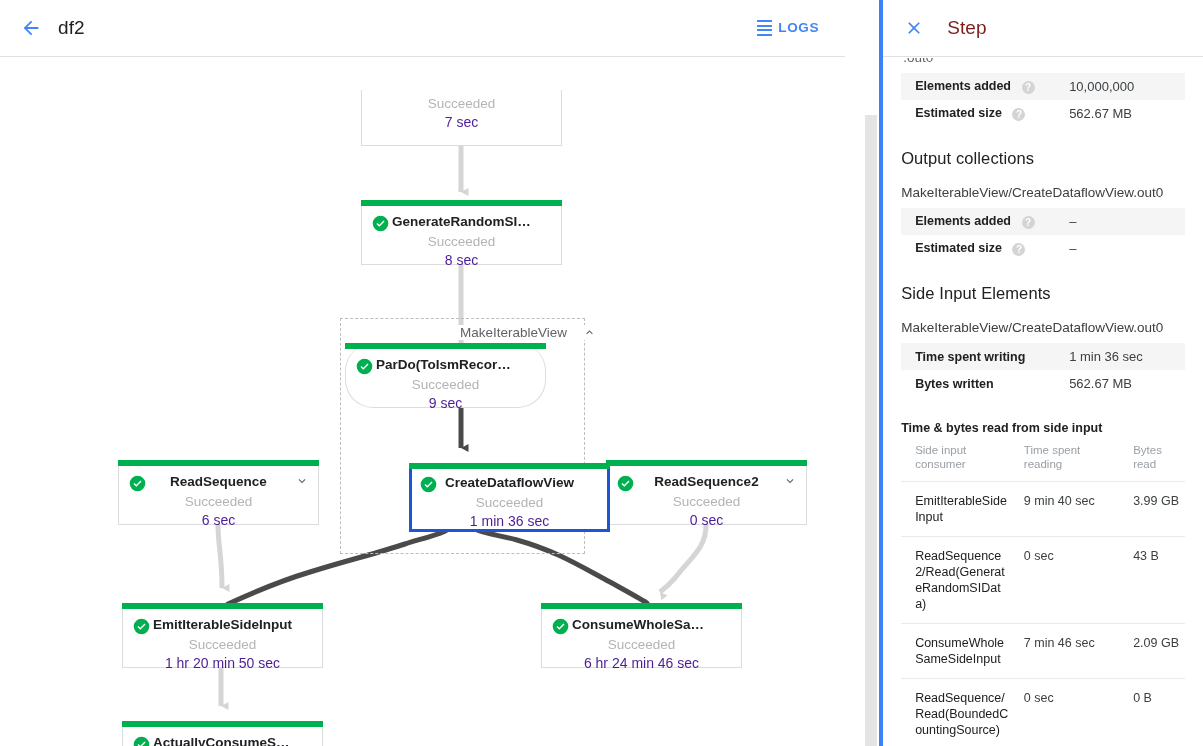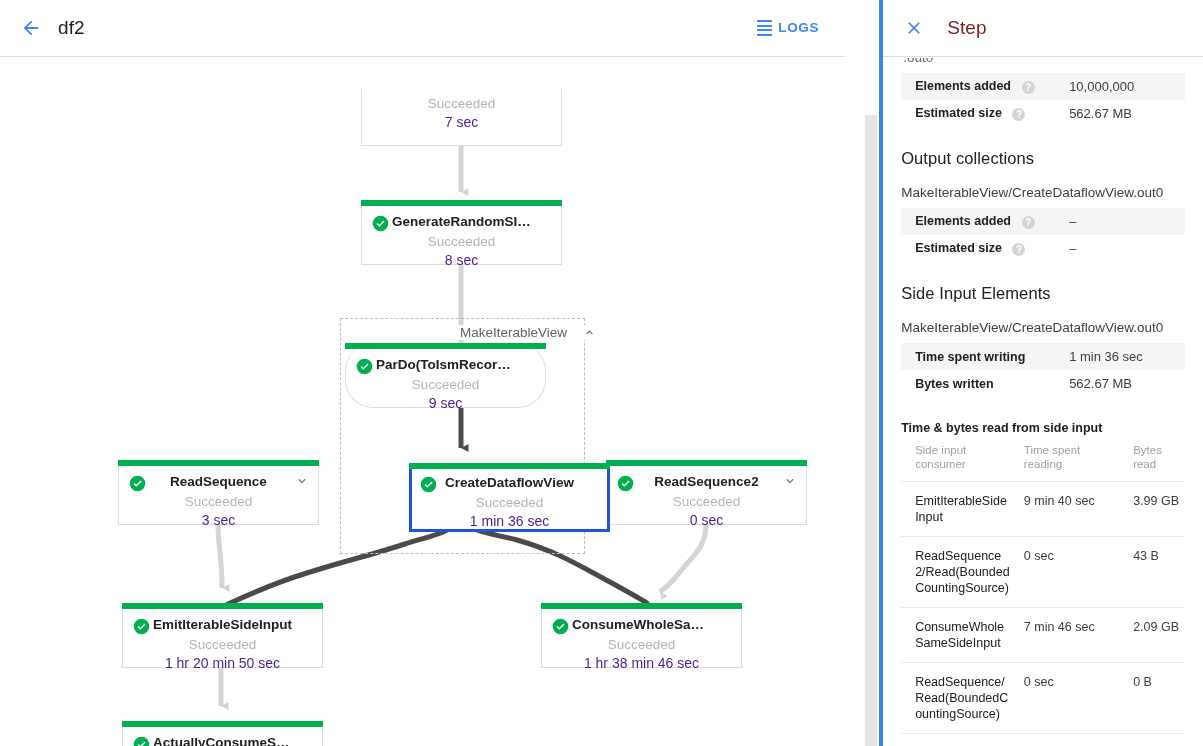--- a/index.html
+++ b/index.html
@@ -313,21 +313,21 @@
         </div>
 
         <div class="node" style="left:118px; top:460px; width:201px; height:65px;">
           <div class="topbar"></div>
           <svg class="check" viewBox="0 0 24 24">
             <circle cx="12" cy="12" r="11" fill="#00b050"></circle>
             <path fill="#fff" d="M10.3 16.6l-4-4 1.4-1.4 2.6 2.6 6-6 1.4 1.4z"></path>
           </svg>
           <div class="nm">ReadSequence</div>
           <div class="st">Succeeded</div>
-          <div class="tm">3 sec</div>
+          <div class="tm">6 sec</div>
           <svg class="chev" viewBox="0 0 24 24">
             <path fill="#5f6368" d="M7.41 8.59L12 13.17l4.59-4.58L18 10l-6 6-6-6z"></path>
           </svg>
         </div>
 
         <div class="node" style="left:606px; top:460px; width:201px; height:65px;">
           <div class="topbar"></div>
           <svg class="check" viewBox="0 0 24 24">
             <circle cx="12" cy="12" r="11" fill="#00b050"></circle>
             <path fill="#fff" d="M10.3 16.6l-4-4 1.4-1.4 2.6 2.6 6-6 1.4 1.4z"></path>
@@ -352,21 +352,21 @@
         </div>
 
         <div class="node" style="left:541px; top:603px; width:201px; height:65px;">
           <div class="topbar"></div>
           <svg class="check" viewBox="0 0 24 24">
             <circle cx="12" cy="12" r="11" fill="#00b050"></circle>
             <path fill="#fff" d="M10.3 16.6l-4-4 1.4-1.4 2.6 2.6 6-6 1.4 1.4z"></path>
           </svg>
           <div class="nm">ConsumeWholeSameSi…</div>
           <div class="st">Succeeded</div>
-          <div class="tm">1 hr 38 min 46 sec</div>
+          <div class="tm">6 hr 24 min 46 sec</div>
         </div>
 
         <div class="node" style="left:122px; top:721px; width:201px; height:65px;">
           <div class="topbar"></div>
           <svg class="check" viewBox="0 0 24 24">
             <circle cx="12" cy="12" r="11" fill="#00b050"></circle>
             <path fill="#fff" d="M10.3 16.6l-4-4 1.4-1.4 2.6 2.6 6-6 1.4 1.4z"></path>
           </svg>
           <div class="nm">ActuallyConsumeSideI…</div>
 
@@ -460,21 +460,21 @@
             <th class="c3">Bytes read</th>
           </tr>
         </thead>
         <tbody>
           <tr>
             <td class="c1">EmitIterableSideInput</td>
             <td class="c2">9 min 40 sec</td>
             <td class="c3">3.99 GB</td>
           </tr>
           <tr>
-            <td class="c1">ReadSequence2/Read(BoundedCountingSource)</td>
+            <td class="c1">ReadSequence2/Read(GenerateRandomSIData)</td>
             <td class="c2">0 sec</td>
             <td class="c3">43 B</td>
           </tr>
           <tr>
             <td class="c1">ConsumeWholeSameSideInput</td>
             <td class="c2">7 min 46 sec</td>
             <td class="c3">2.09 GB</td>
           </tr>
           <tr>
             <td class="c1">ReadSequence/Read(BoundedCountingSource)</td>

